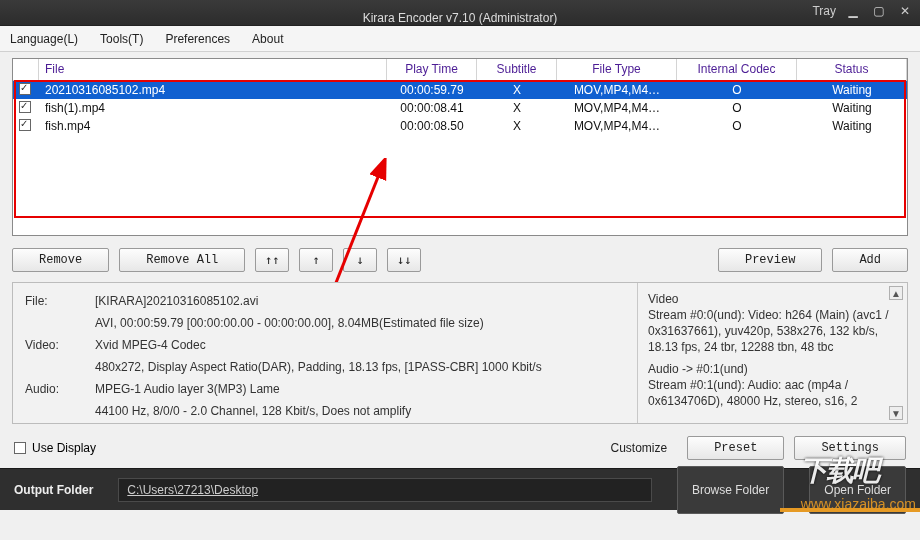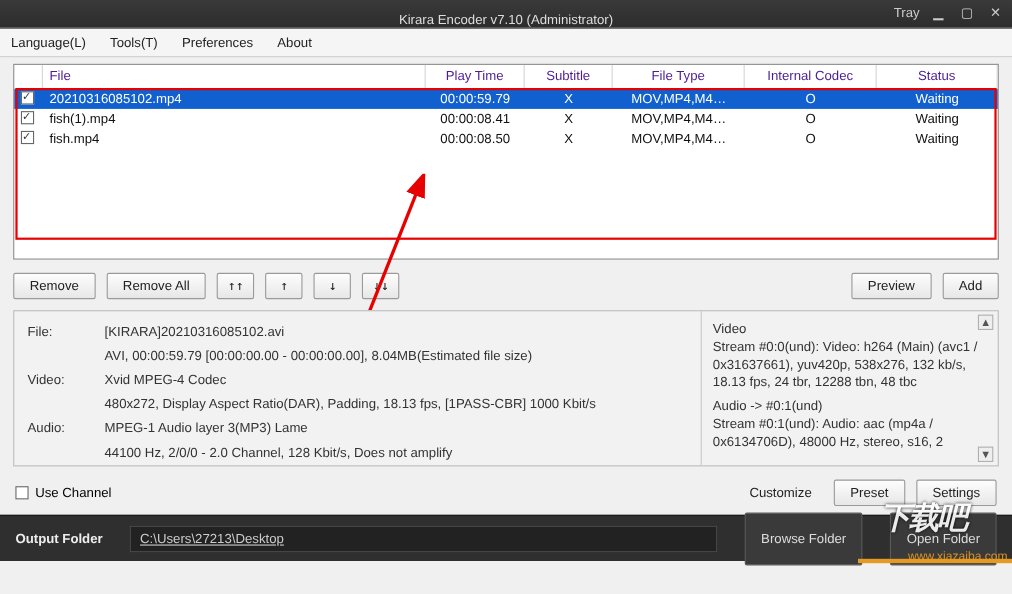--- a/index.html
+++ b/index.html
@@ -36,21 +36,21 @@
   .chk { width:12px; height:12px; border:1px solid #666; display:inline-block; position:relative; background:#fff; }
   .chk::after { content:"✓"; font-size:10px; position:absolute; top:-2px; left:0px; color:#333; }
   .row.sel .chk::after { color:#333; }
   .redbox { position:absolute; top:21px; left:1px; right:1px; height:138px; border:2px solid #e60000; pointer-events:none; }
 
   
   .arrow { position:absolute; left:270px; top:158px; pointer-events:none; }
 
   
   .toolbar { display:flex; align-items:center; margin-top:12px; gap:10px; }
-  .btn { border:1px solid #9a9a9a; background:linear-gradient(#fdfdfd,#e7e7e7); padding:4px 14px; border-radius:2px; cursor:pointer; color:#222; }
+  .btn { border:1px solid #9a9a9a; background:linear-gradient(#fdfdfd,#e7e7e7); padding:4px 26px; border-radius:2px; cursor:pointer; color:#222;font-family:Liberation Mono, monospace; }
   .btn.sm { padding:4px 6px; min-width:34px; text-align:center; font-family:monospace; }
   .toolbar .spacer { flex:1; }
 
   
   .infos { display:flex; gap:0; margin-top:10px; border:1px solid #bcbcbc; background:#f2f2f2; height:142px; position:relative; }
   .info-left { flex:1; padding:8px 12px; color:#333; line-height:20px; display:grid; grid-template-columns:60px 1fr; column-gap:10px; row-gap:2px; }
   .info-left .lbl { color:#333; }
   .info-right { width:270px; border-left:1px solid #c8c8c8; padding:8px 10px; color:#333; line-height:16px; position:relative; }
   .scroll-arrow { position:absolute; right:4px; width:14px; height:14px; text-align:center; color:#555; font-size:10px; line-height:14px; border:1px solid #b0b0b0; background:#eee; }
   .scroll-up { top:3px; } .scroll-dn { bottom:3px; }
@@ -63,21 +63,21 @@
 
   
   .outbar { background:#2f2f2f; height:42px; display:flex; align-items:center; padding:0 14px; gap:25px; color:#ddd; border-top:1px solid #1a1a1a; }
   .outbar .lbl { font-weight:bold; color:#eee; }
   .pathbox { flex:1; background:#222; border:1px solid #4a4a4a; color:#ccc; padding:4px 8px; height:24px;text-decoration:underline; }
   .dkbtn { background:#3a3a3a; border:1px solid #5a5a5a; color:#ddd; padding:16px 14px; border-radius:2px; }
 
   
   .wmark { position:absolute; right:0; bottom:32px; width:120px; height:56px; color:#fff; opacity:0.9; pointer-events:none; }
   .wmark .big { font-size:28px; font-weight:bold; font-style:italic; letter-spacing:-2px; text-shadow:0 0 3px #000; }
-  .wmark .sub { position:absolute; right:4px; bottom:-4px; font-size:11px; color:#e69a24; }
+  .wmark .sub { position:absolute; right:4px; bottom:-4px; font-size:14px; color:#e69a24; }
   .orange { position:absolute; right:0; bottom:28px; width:140px; height:4px; background:#e69a24; }
 </style>
 </head>
 <body>
 
 <div class="window">
 
   <div class="titlebar">
     <span class="title-text">Kirara Encoder v7.10 (Administrator)</span>
     <div class="right-ctrls">
@@ -166,36 +166,36 @@
         <div>[KIRARA]20210316085102.avi</div>
         <div></div>
         <div>AVI, 00:00:59.79 [00:00:00.00 - 00:00:00.00], 8.04MB(Estimated file size)</div>
         <div class="lbl">Video:</div>
         <div>Xvid MPEG-4 Codec</div>
         <div></div>
         <div>480x272, Display Aspect Ratio(DAR), Padding, 18.13 fps, [1PASS-CBR] 1000 Kbit/s</div>
         <div class="lbl">Audio:</div>
         <div>MPEG-1 Audio layer 3(MP3) Lame</div>
         <div></div>
-        <div>44100 Hz, 2/0/0 - 2.0 Channel, 128 Kbit/s, Does not amplify</div>
+        <div>44100 Hz, 8/0/0 - 2.0 Channel, 128 Kbit/s, Does not amplify</div>
       </div>
       <div class="info-right">
         <div class="scroll-arrow scroll-up">▲</div>
         <div>Video</div>
         <div>Stream #0:0(und): Video: h264 (Main) (avc1 / 0x31637661), yuv420p, 538x276, 132 kb/s, 18.13 fps, 24 tbr, 12288 tbn, 48 tbc</div>
         <div style="height:6px"></div>
         <div>Audio -&gt; #0:1(und)</div>
         <div>Stream #0:1(und): Audio: aac (mp4a / 0x6134706D), 48000 Hz, stereo, s16, 2</div>
         <div class="scroll-arrow scroll-dn">▼</div>
       </div>
     </div>
 
     <div class="optrow">
       <span class="chk2"></span>
-      <span>Use Channel</span>
+      <span>Use Display</span>
       <span class="spacer"></span>
       <span class="link">Customize</span>
       <span class="btn">Preset</span>
       <span style="width:10px"></span>
       <span class="btn">Settings</span>
     </div>
 
   </div>
 
   <div class="outbar">

